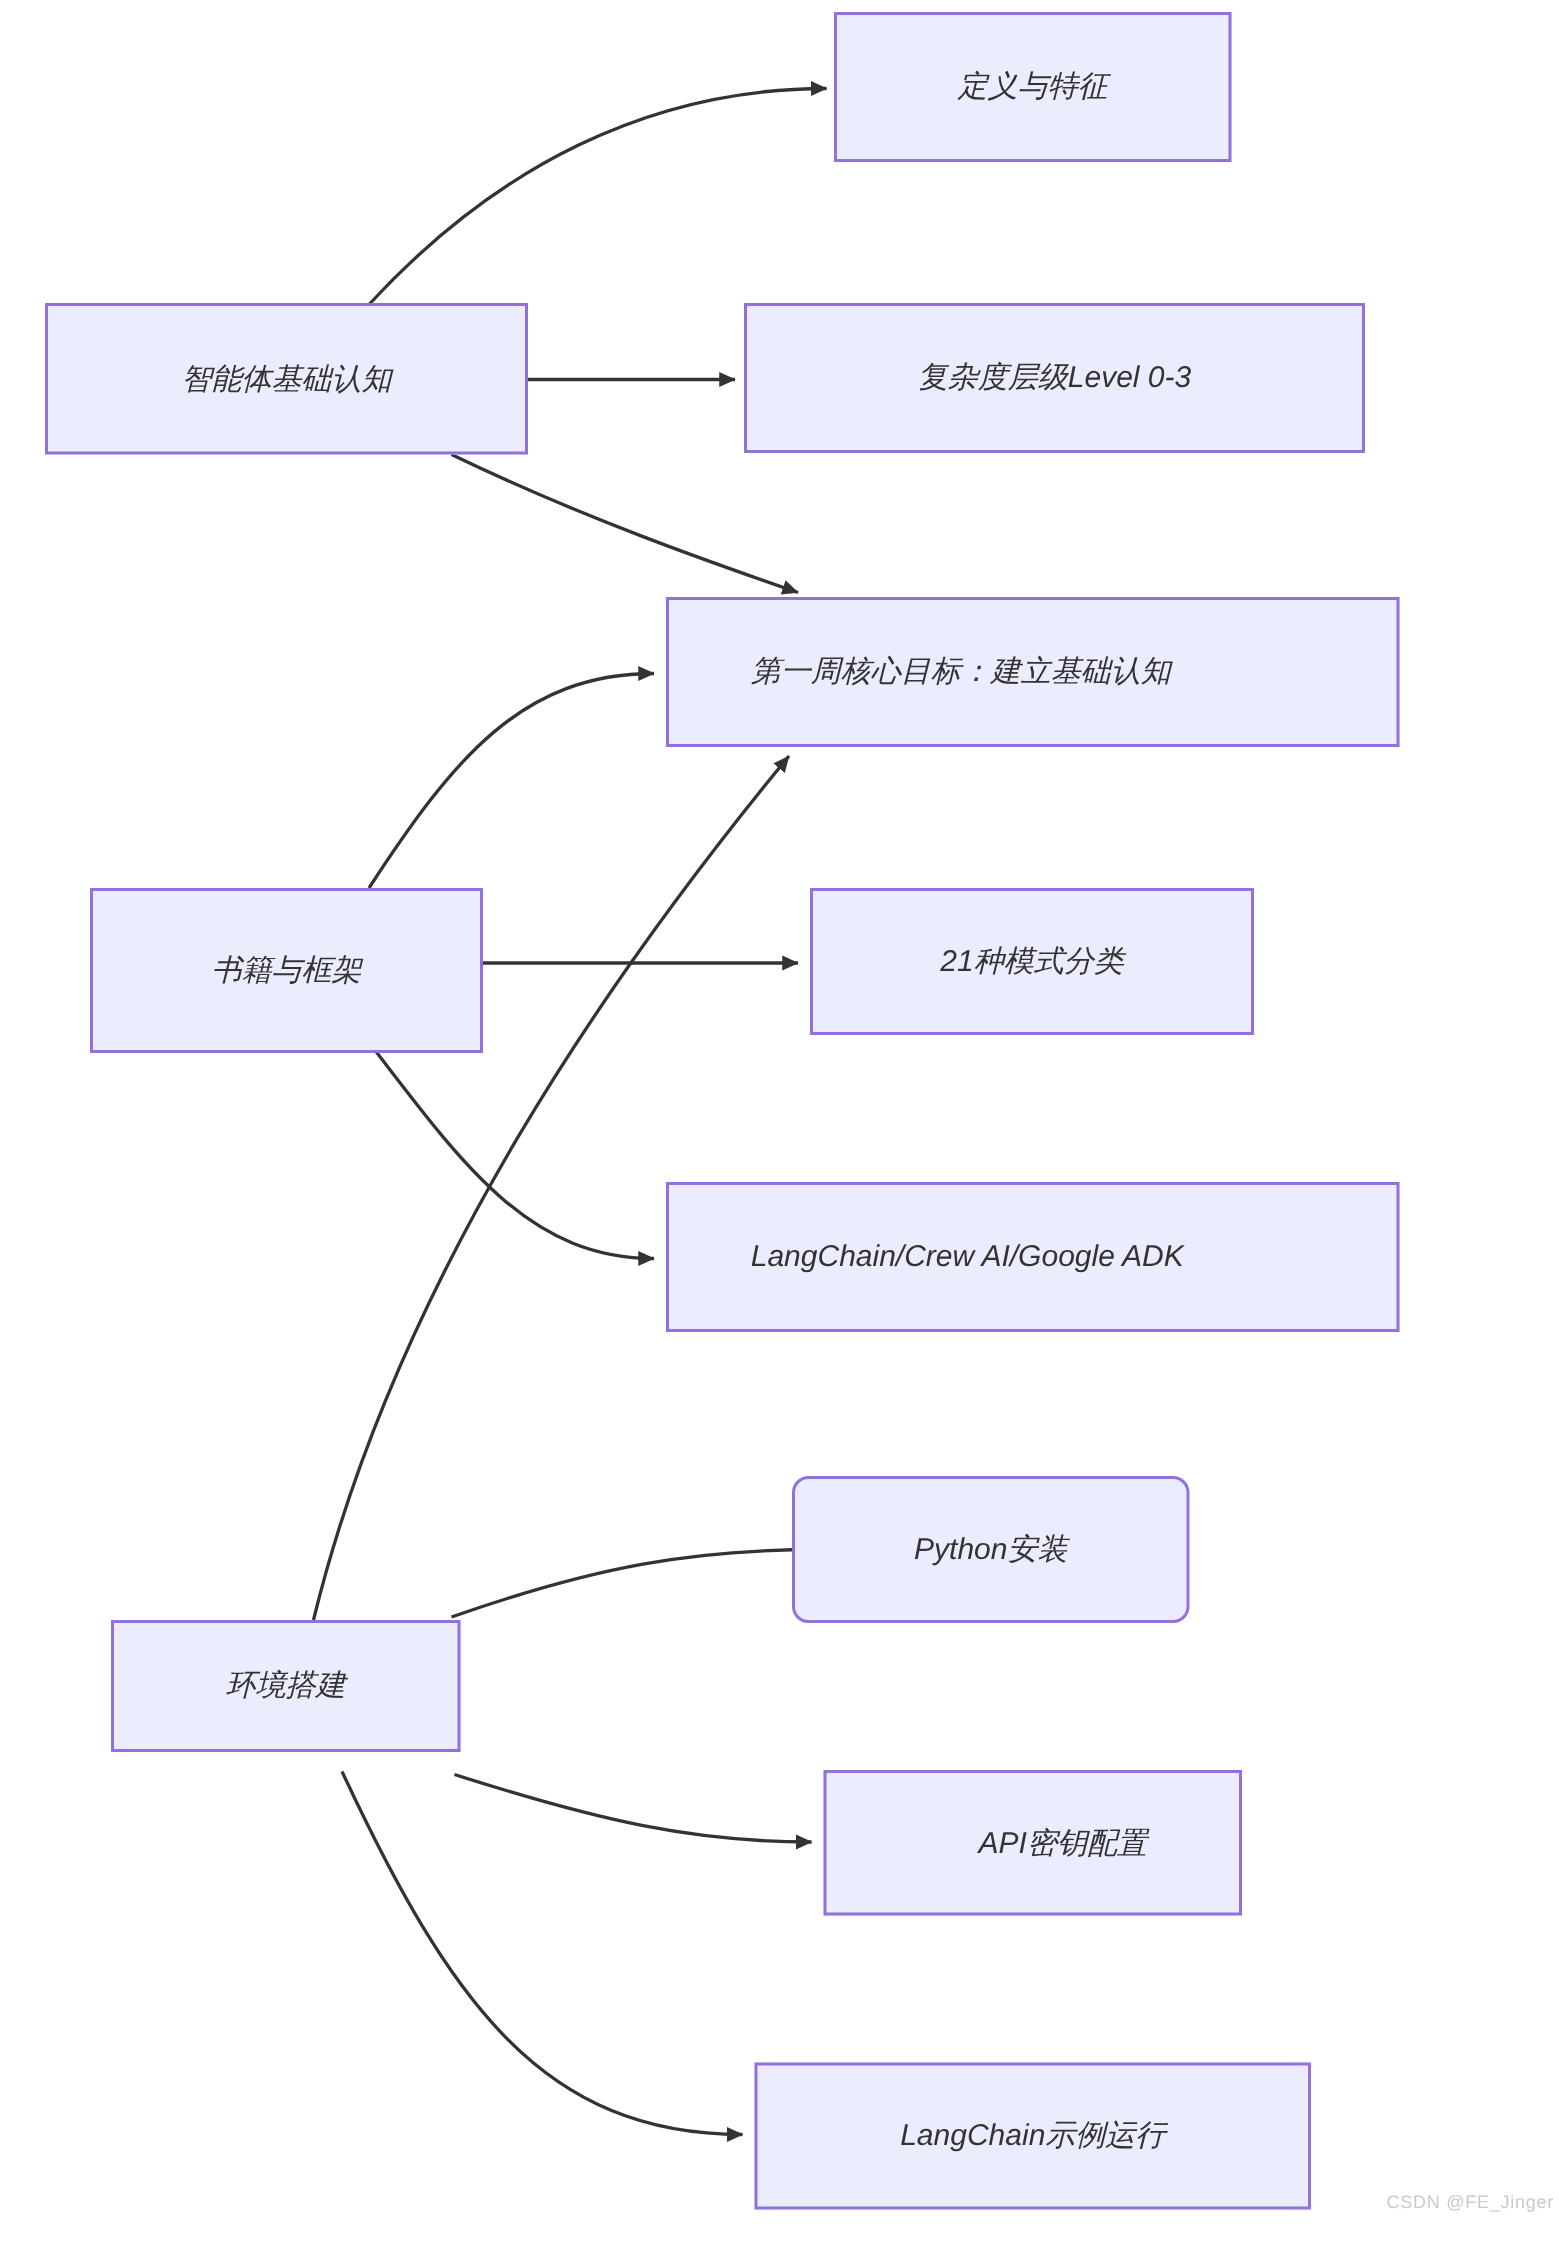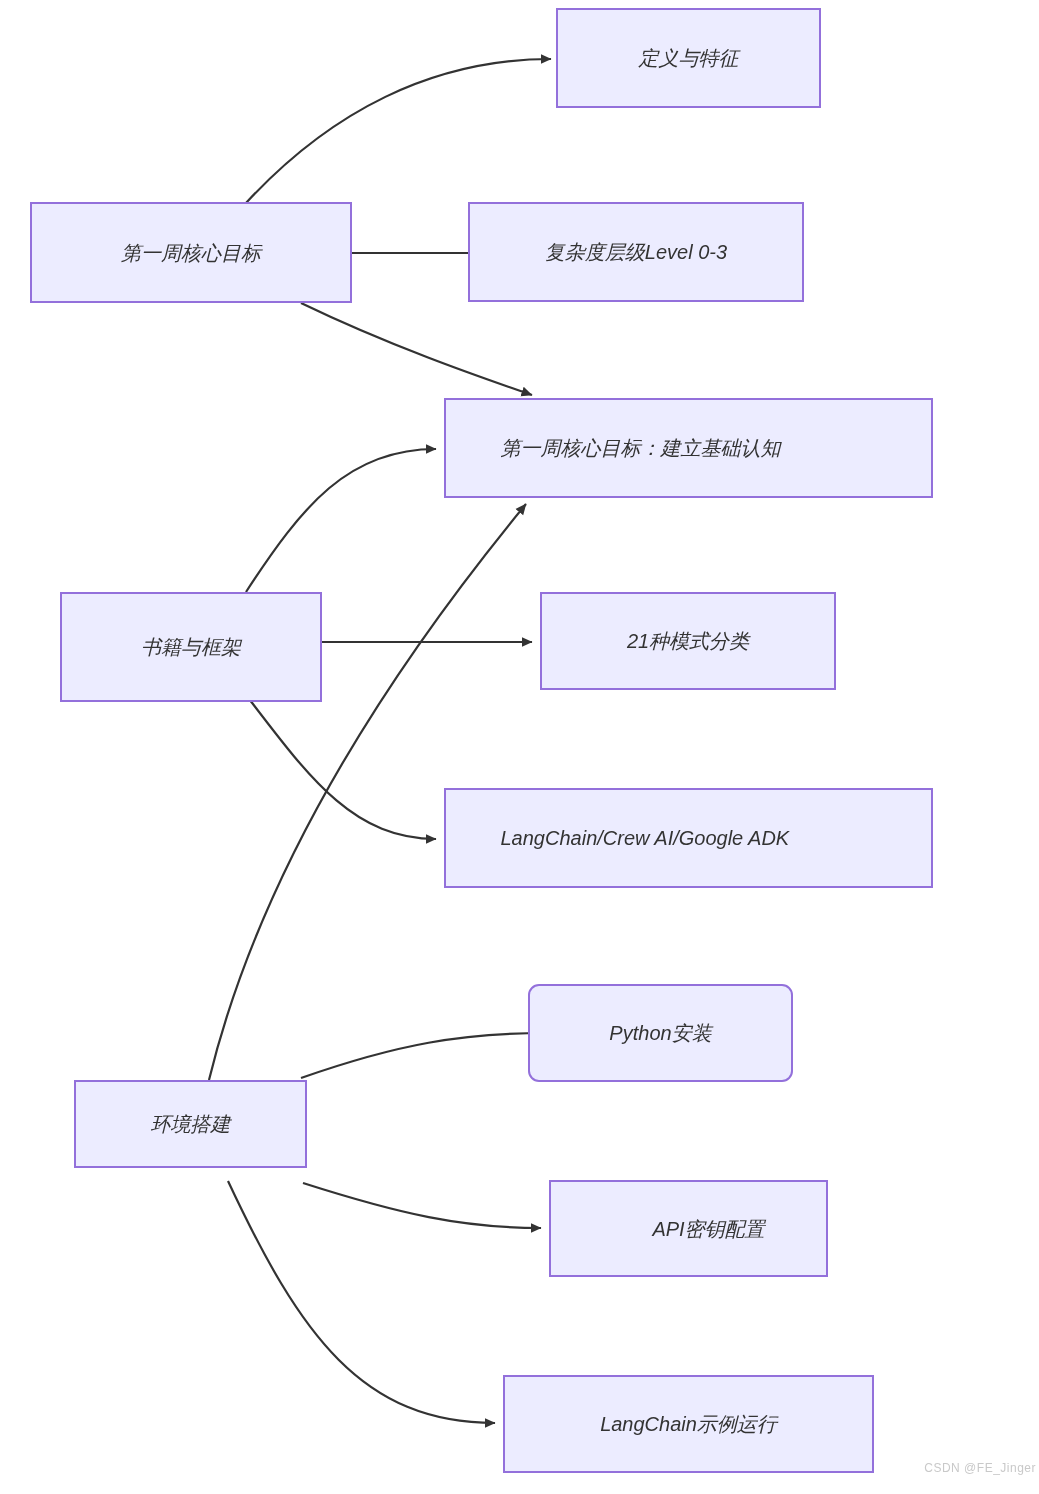--- a/index.html
+++ b/index.html
@@ -70,28 +70,28 @@
     <path class="edge" d="M246,592 C302,506 348,449 436,449" marker-end="url(#arrowhead)" stroke="#333333"></path>
     <path class="edge" d="M322,642 L532,642" marker-end="url(#arrowhead)" stroke="#333333"></path>
     <path class="edge" d="M243,691 C308,776 352,839 436,839" marker-end="url(#arrowhead)" stroke="#333333"></path>
     <path class="edge" d="M209,1080 C265,850 410,645 526,504" marker-end="url(#arrowhead)" stroke="#333333"></path>
     <path class="edge" d="M301,1078 C398,1044 462,1033 548,1033" marker-end="url(#arrowhead)" stroke="#333333"></path>
     <path class="edge" d="M303,1183 C400,1214 462,1228 541,1228" marker-end="url(#arrowhead)" stroke="#333333"></path>
     <path class="edge" d="M228,1181 C300,1335 362,1423 495,1423" marker-end="url(#arrowhead)" stroke="#333333"></path>
   </svg>
 
   <div class="node" style="left:30px; top:202px; width:322px; height:101px;">
-    <span class="label">第一周核心目标</span>
+    <span class="label">智能体基础认知</span>
   </div>
 
   <div class="node" style="left:556px; top:8px; width:265px; height:100px;">
     <span class="label">定义与特征</span>
   </div>
 
-  <div class="node" style="left:468px; top:202px; width:336px; height:100px;">
+  <div class="node" style="left:496px; top:202px; width:414px; height:100px;">
     <span class="label">复杂度层级Level 0-3</span>
   </div>
 
   <div class="node" style="left:444px; top:398px; width:489px; height:100px;">
     <span class="label clipped">第一周核心目标：建立基础认知</span>
   </div>
 
   <div class="node" style="left:60px; top:592px; width:262px; height:110px;">
     <span class="label">书籍与框架</span>
   </div>

